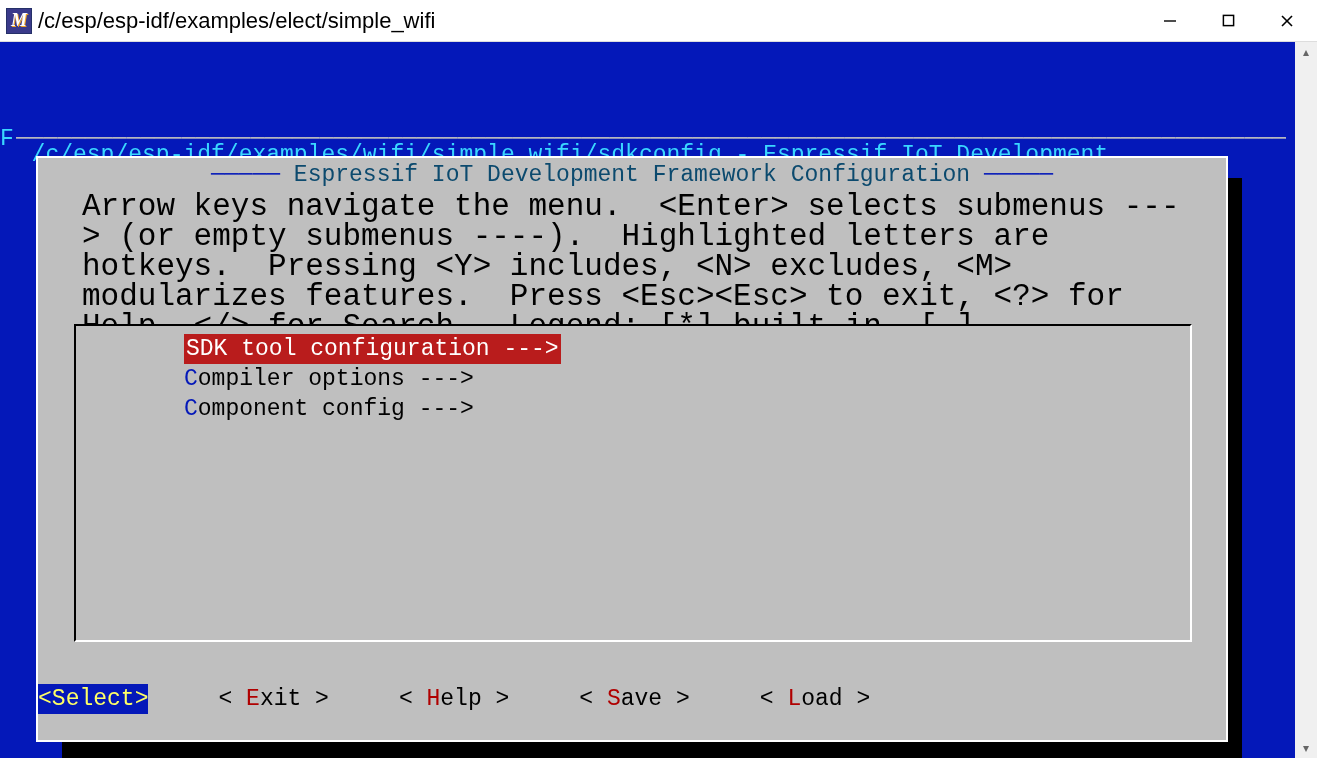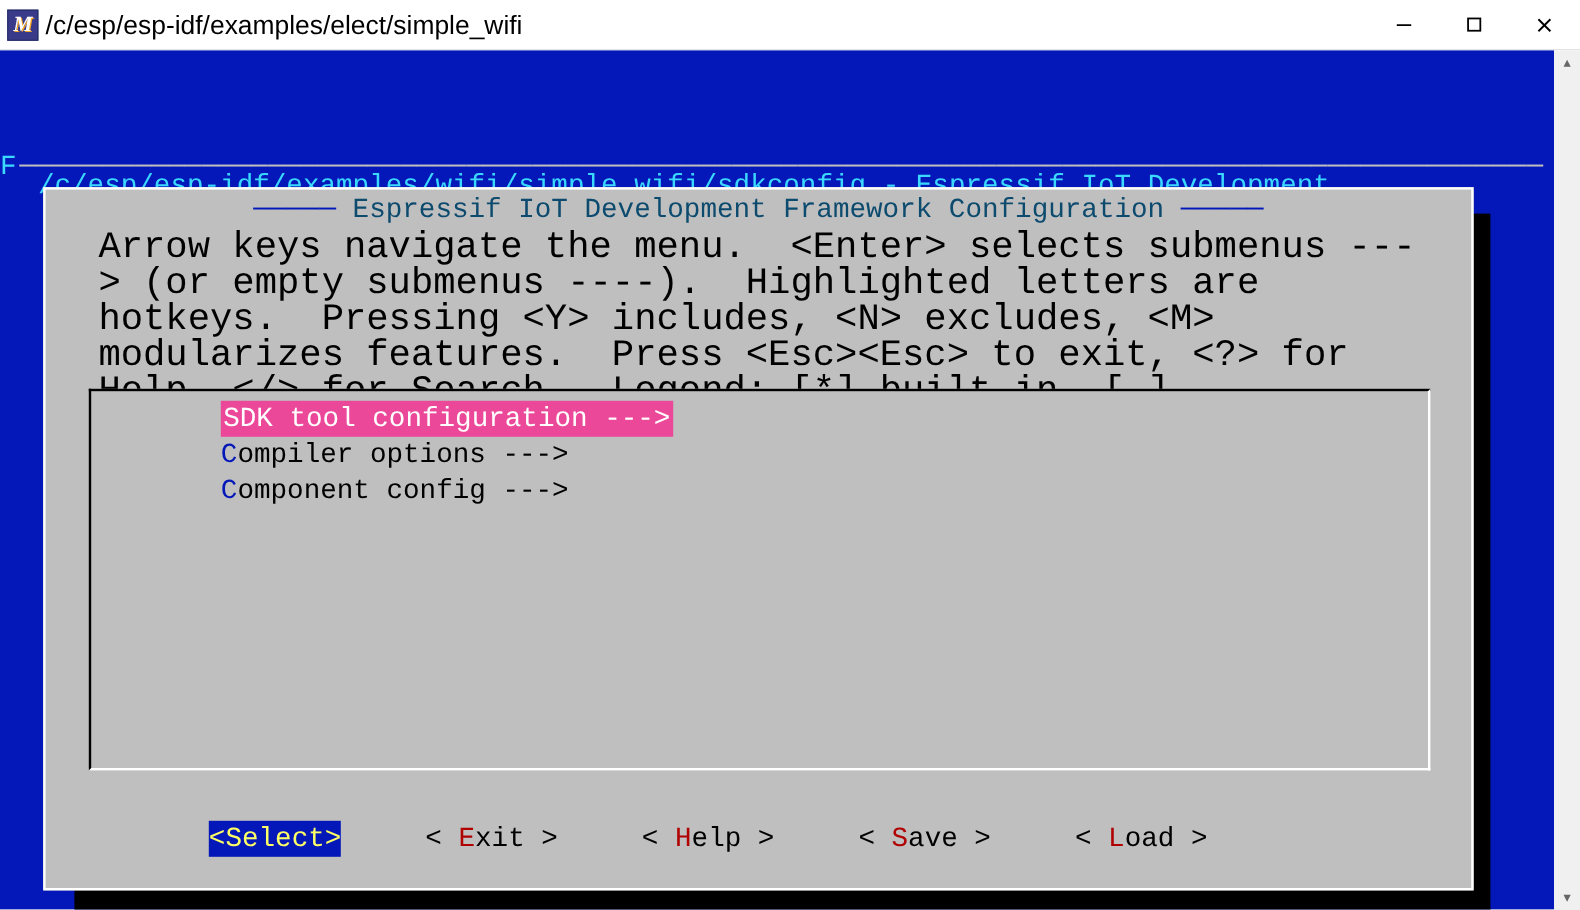--- a/index.html
+++ b/index.html
@@ -162,38 +162,37 @@
     position: absolute;
     top: 8px;
     left: 108px;
     font-family: "Consolas","Courier New",monospace;
     font-size: 23px;
     line-height: 30px;
   }
   .menu-item { color:#000; }
   .menu-item .hotkey { color: #0418b9; }
   .menu-item.selected {
-    background: #ec4899;
+    background: #b91c1c;
     color: #fff;
     display: inline-block;
     padding: 0 2px;
   }
   .menu-item.selected .hotkey { color: #fff; }
 
   .button-row {
     position: absolute;
     bottom: 26px;
     left: 0;
     width: 100%;
     font-family: "Consolas","Courier New",monospace;
     font-size: 23px;
     line-height: 30px;
     color: #000;
     text-align: left;
-    padding-left: 136px;
   }
   .btn { display:inline-block; margin-right: 70px; }
   .btn .hk { color: #b00000; }
   .btn.selected {
     background: #0418b9;
     color: #ffff66;
   }
   .btn.selected .hk { color: #ffff66; }
 
   .f-char {

